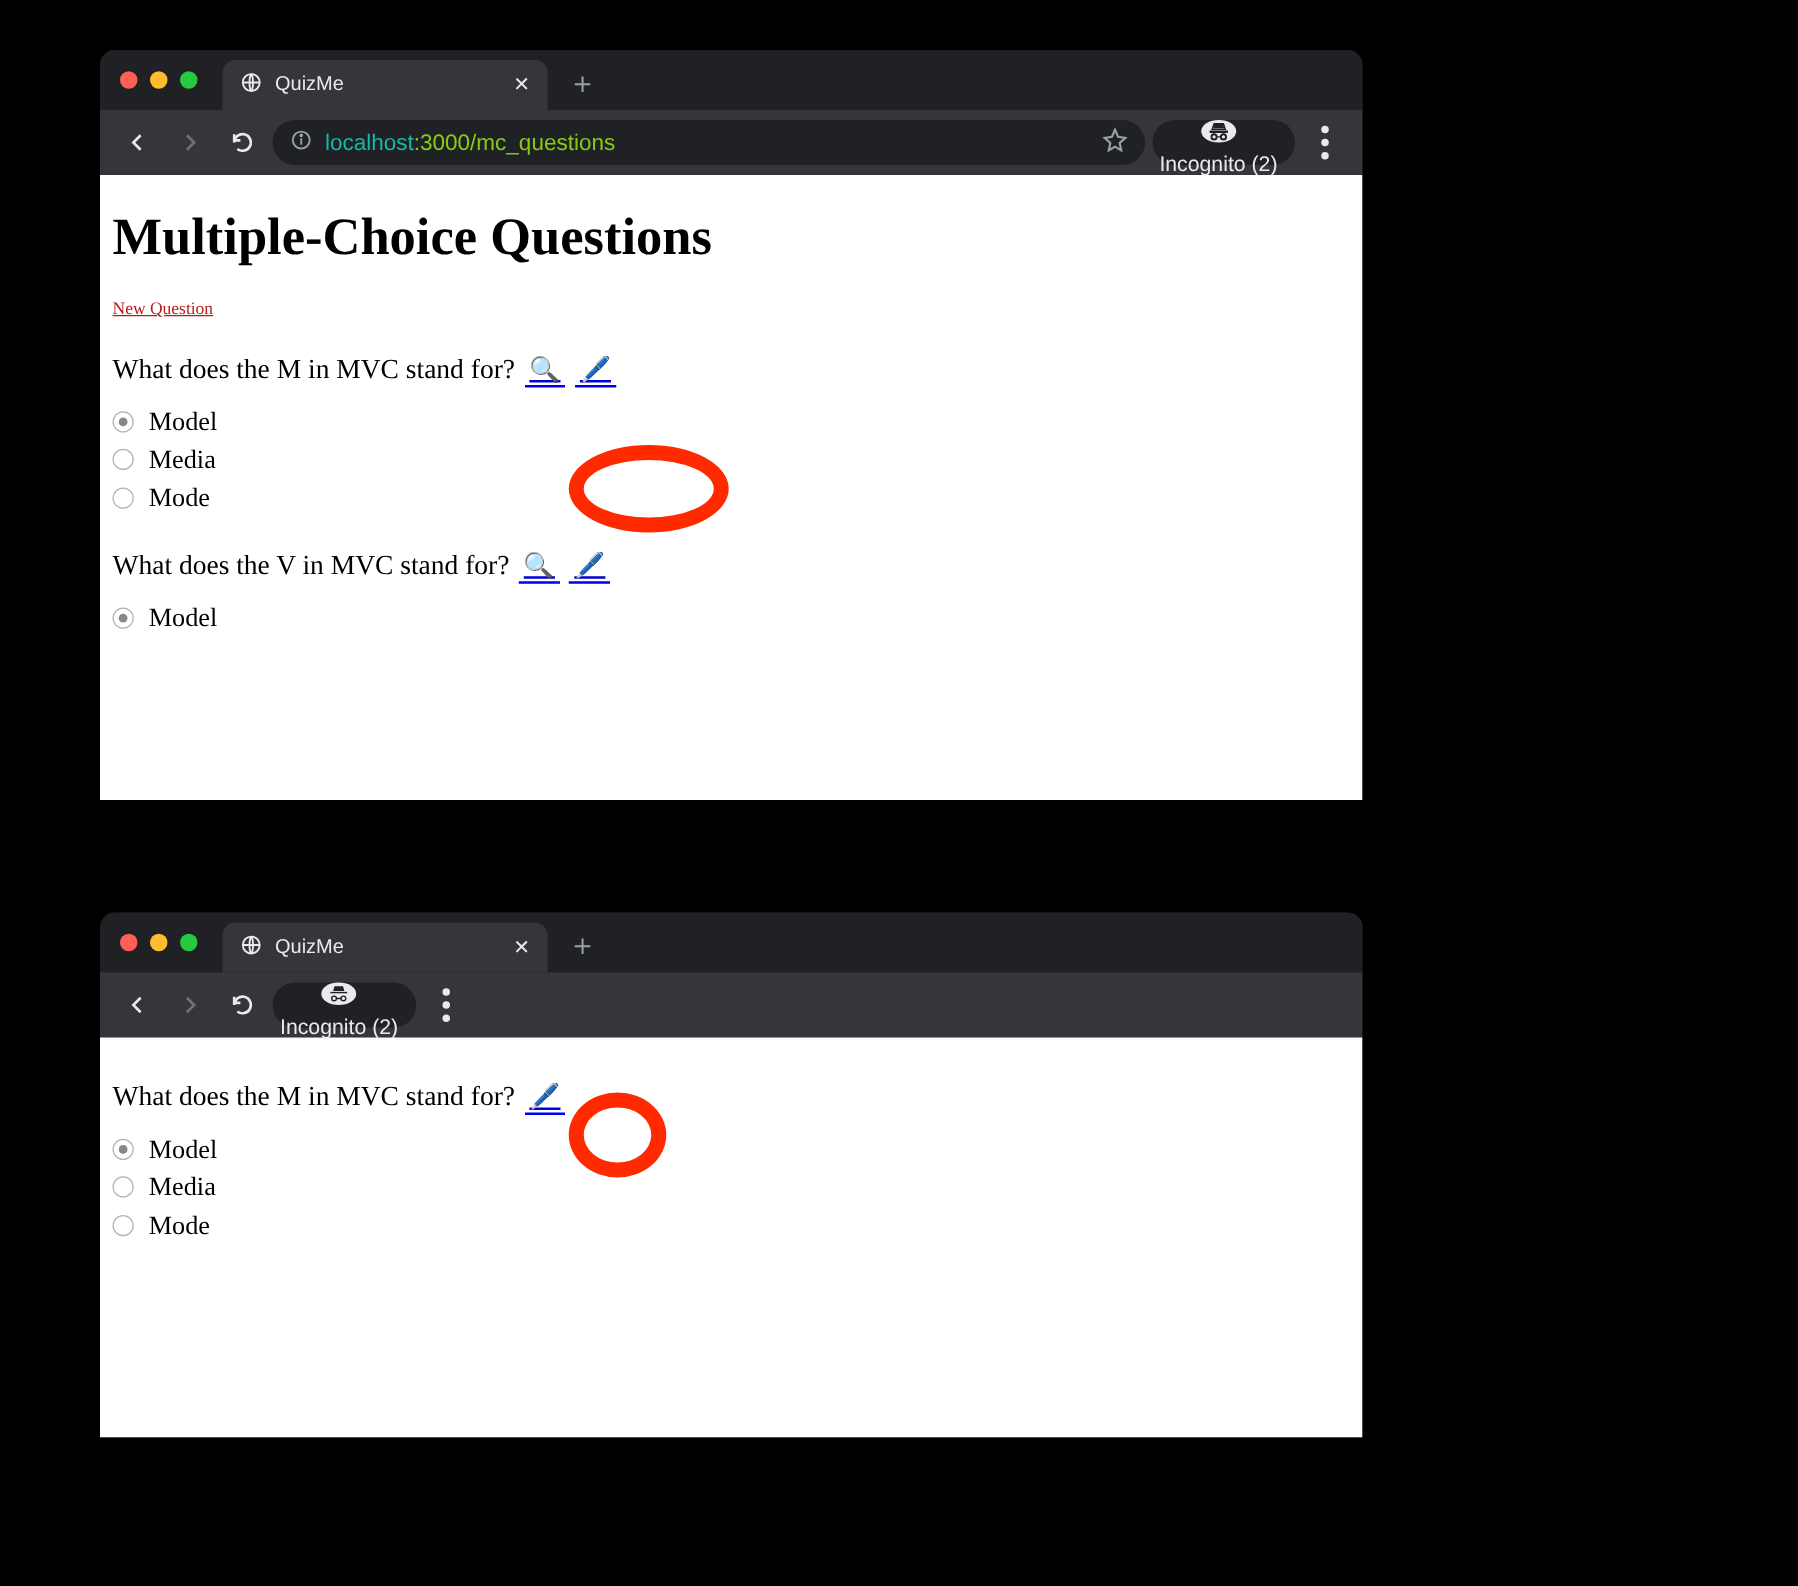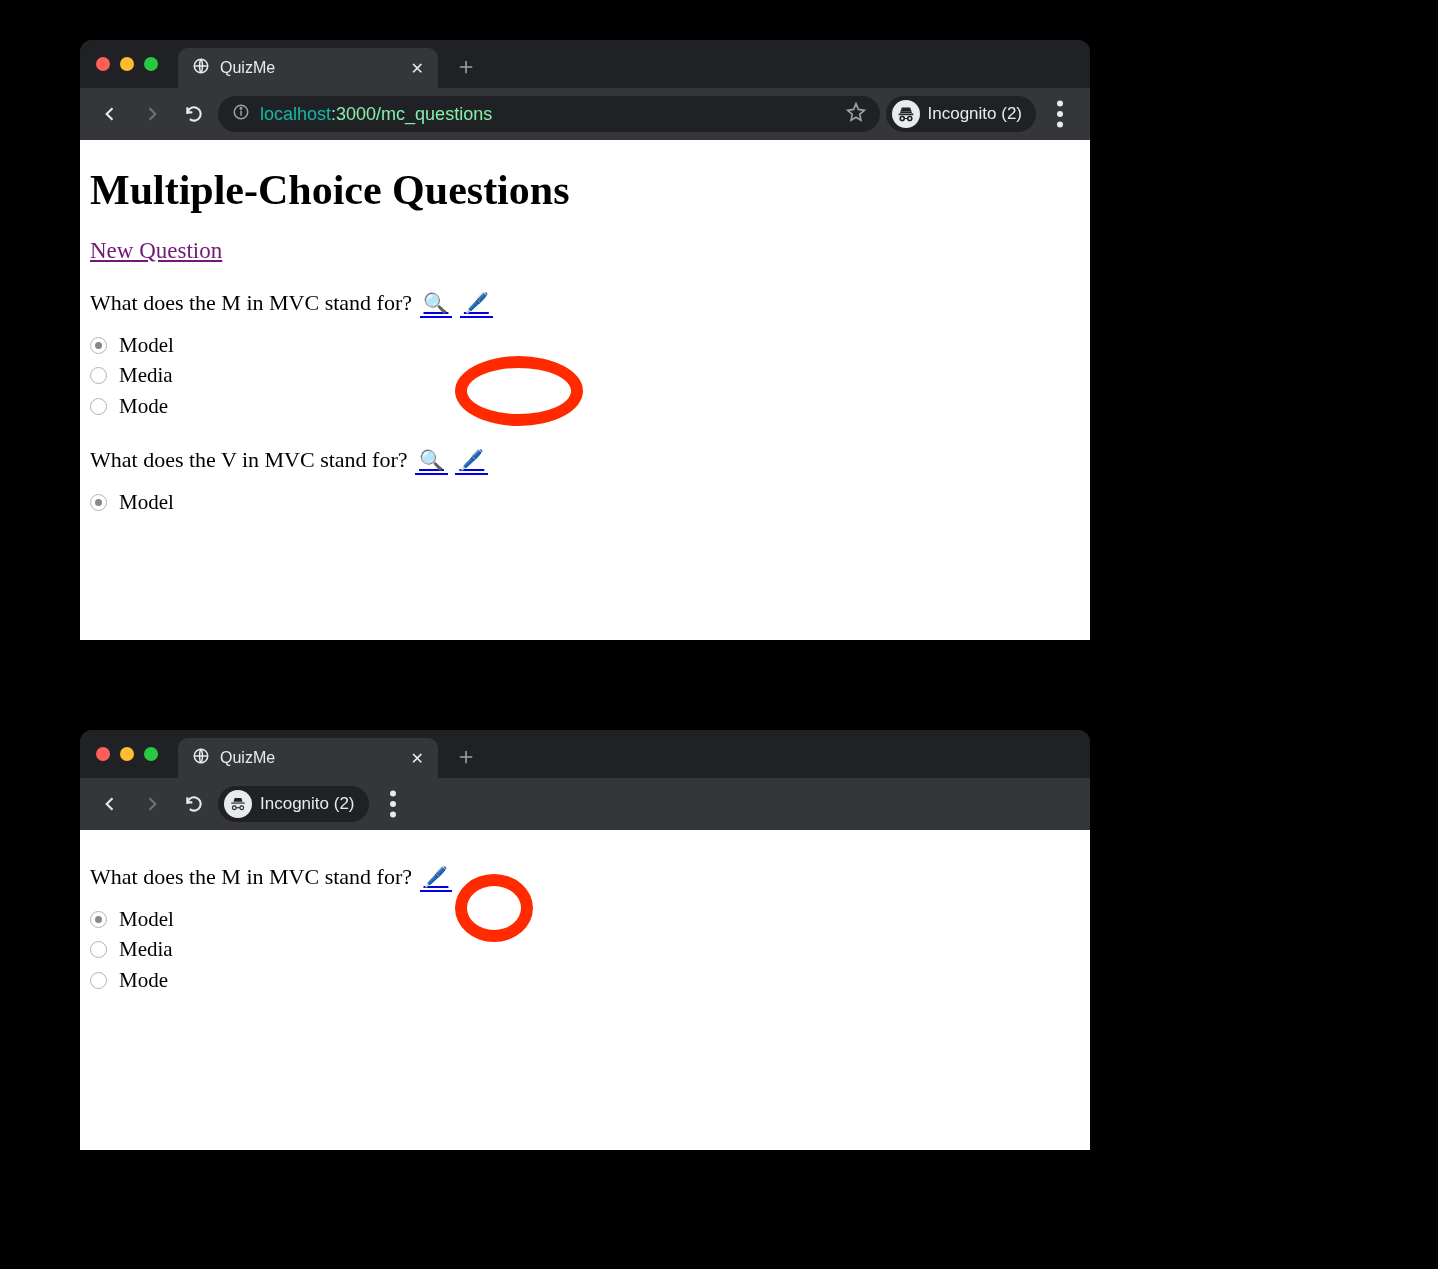--- a/index.html
+++ b/index.html
@@ -92,34 +92,35 @@
       display: flex;
       align-items: center;
       padding: 0 14px;
       color: #e8eaed;
       font-size: 18px;
       gap: 10px;
     }
     .omnibox .info-icon svg { width: 18px; height: 18px; }
     .omnibox .url-host { color: #14b8a6; }
     .omnibox .url-port,
-    .omnibox .url-path { color: #86efac; }
+    .omnibox .url-path { color: #84cc16; }
     .omnibox .star-icon { margin-left: auto; color: #9aa0a6; }
     .omnibox .star-icon svg { width: 20px; height: 20px; }
 
     .incognito-chip {
       background: #202124;
       border-radius: 20px;
       height: 36px;
       display: flex;
       align-items: center;
       padding: 0 14px 0 6px;
       color: #e8eaed;
       gap: 8px;
       font-size: 17px;
+      flex-direction: column;
     }
     .incognito-icon {
       width: 28px; height: 28px;
       background: #e8eaed;
       border-radius: 50%;
       display: flex; align-items: center; justify-content: center;
     }
     .incognito-icon svg { width: 18px; height: 18px; }
 
     .menu-dots {
@@ -136,23 +137,23 @@
       color: #000;
       padding: 8px 10px;
     }
     .viewport h1 {
       font-size: 42px;
       font-weight: bold;
       margin: 18px 0 24px 0;
       font-family: Liberation Serif, serif;
     }
     .viewport .link {
-      color: #701a75;
+      color: #b91c1c;
       text-decoration: underline;
-      font-size: 23px;
+      font-size: 14px;
       font-family: Georgia, 'Times New Roman', serif;
     }
     .viewport p {
       font-size: 22px;
       margin: 26px 0 12px 0;
       font-family: Georgia, 'Times New Roman', serif;
     }
     .viewport p.first-q { }
     .action-link {
       display: inline-block;

